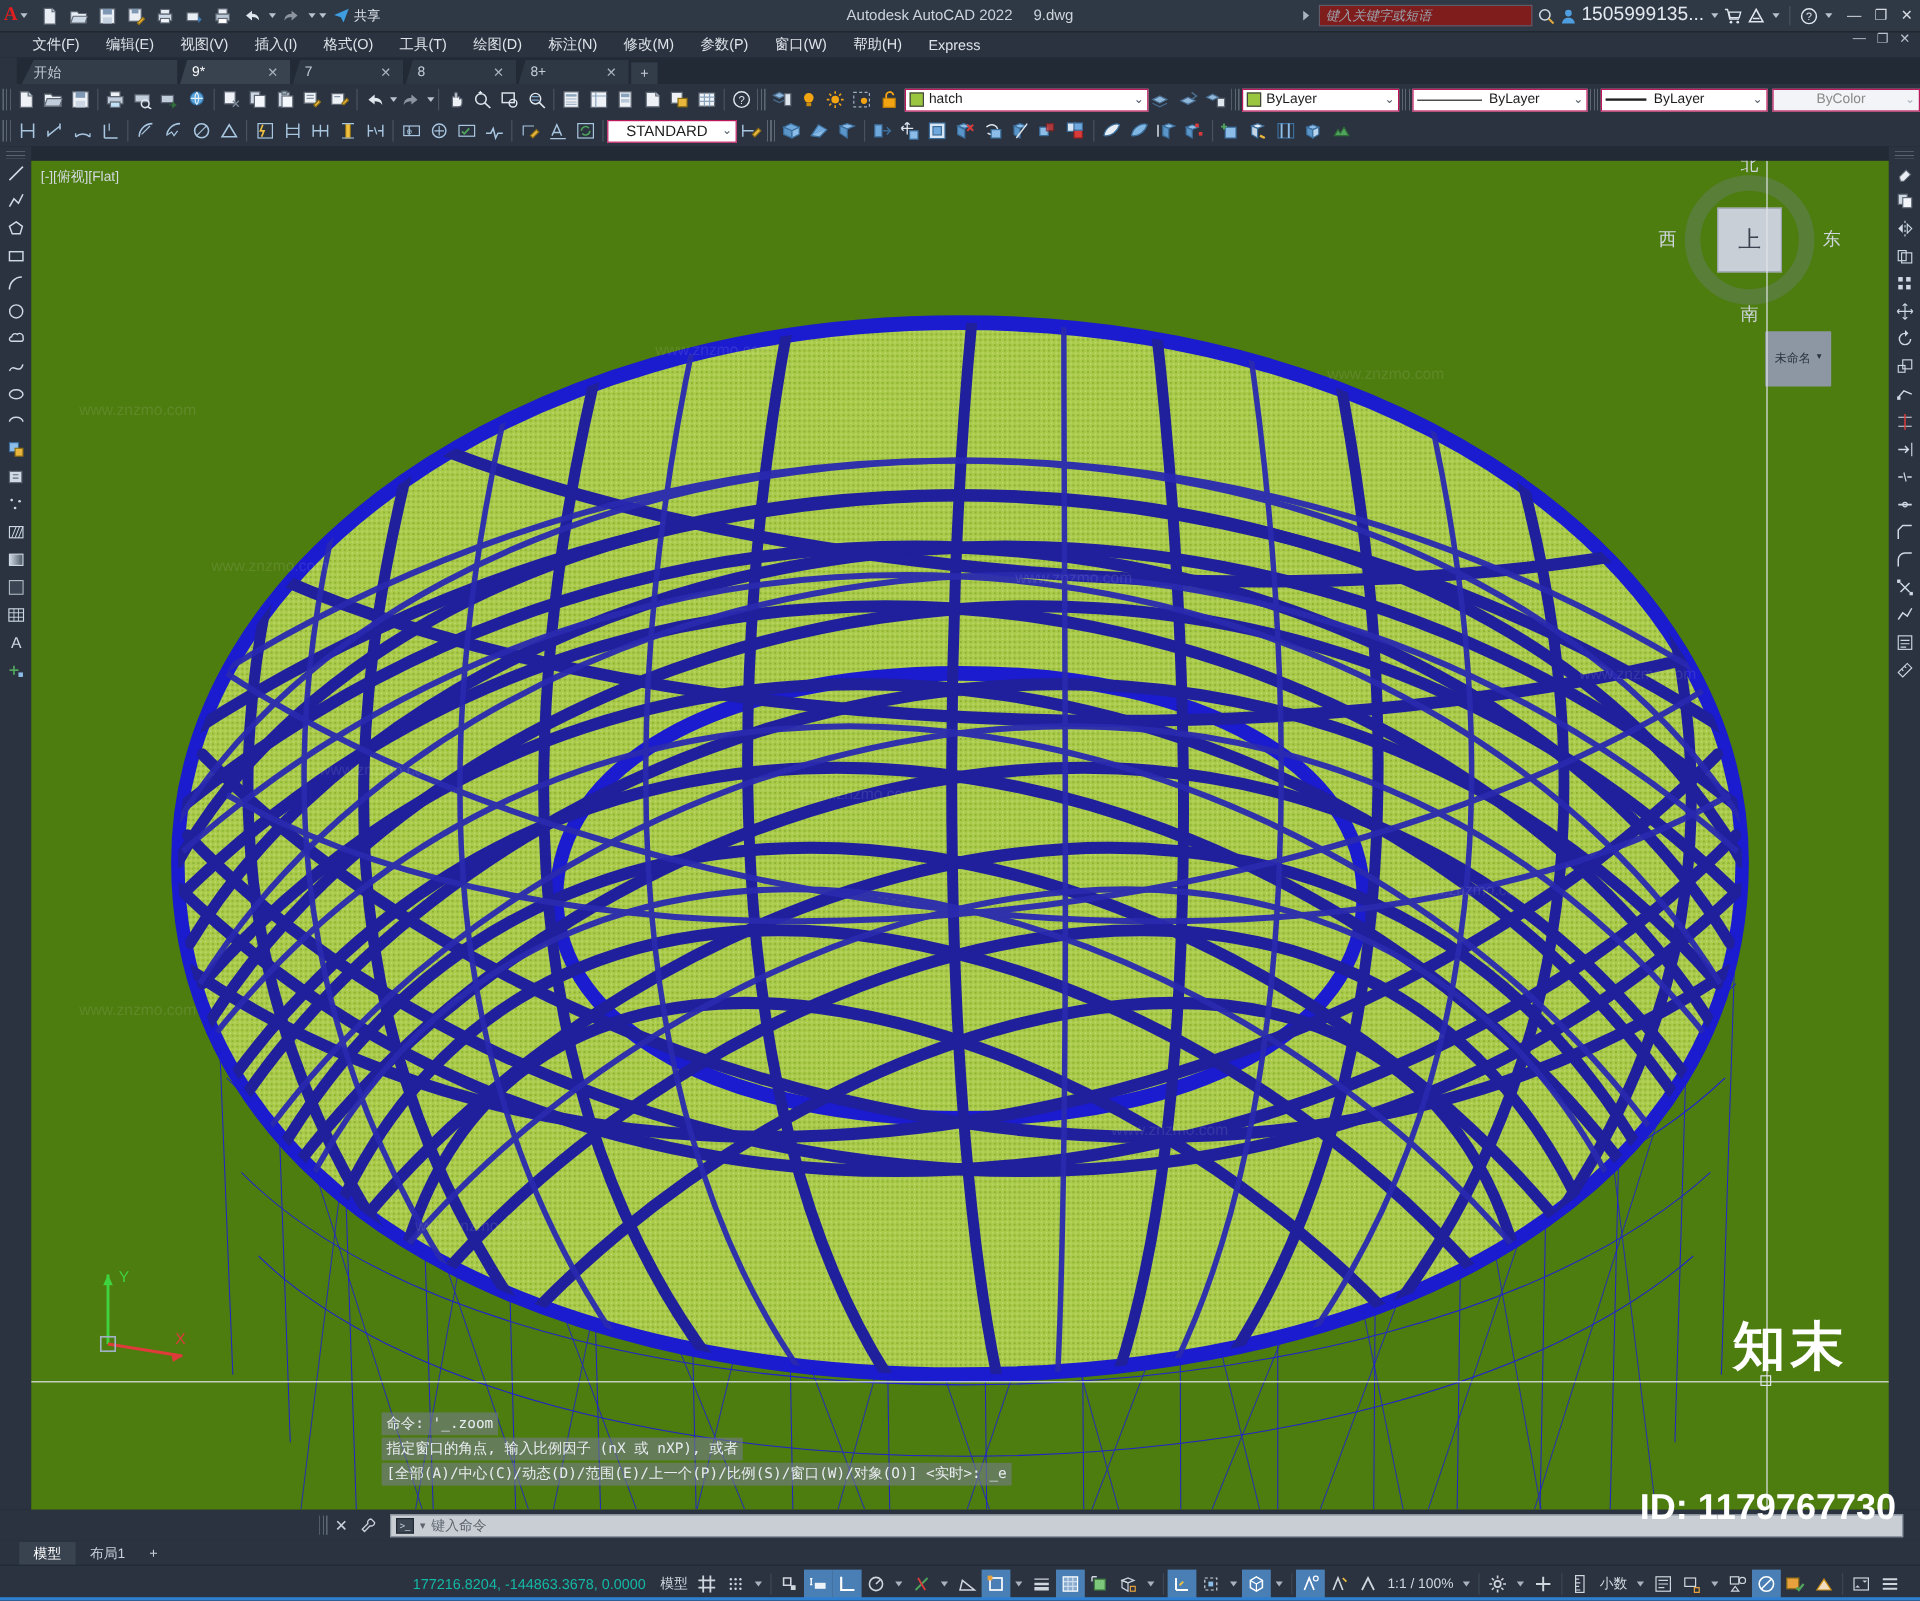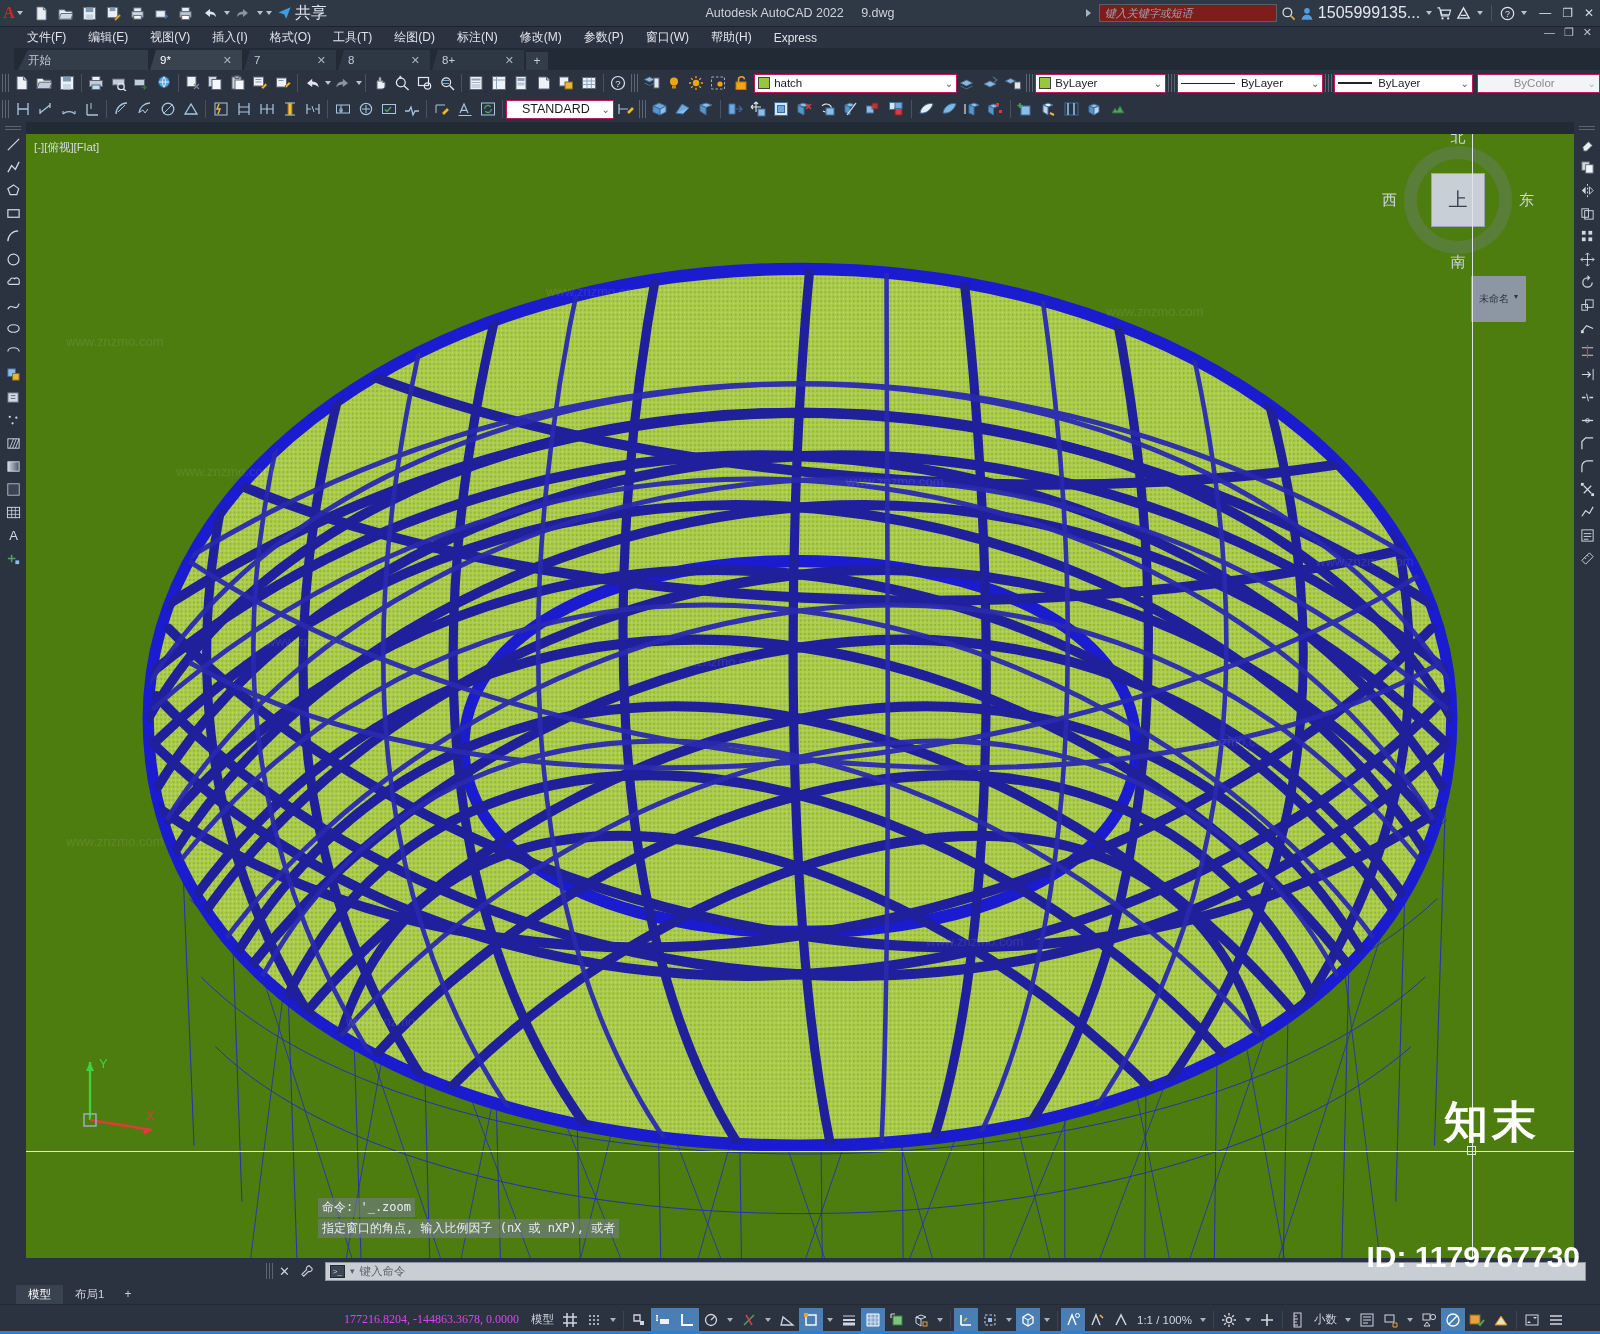--- a/index.html
+++ b/index.html
@@ -6,21 +6,21 @@
   html,body{ width:1600px; height:1334px; overflow:hidden; background:#2b3340; font-family:"Liberation Sans", sans-serif; }
 
   .app { width:1600px; height:1334px; display:flex; flex-direction:column; background:#262e3a; position:relative; }
 
   
   .titlebar{ height:27px; background:#2f3845; display:flex; align-items:center; position:relative; flex:0 0 27px; border-bottom:1px solid #1d232c;}
   .qat-logo{ width:26px; display:flex; align-items:center; justify-content:center; color:#e02020; font-weight:bold; font-size:16px; font-family:"Liberation Serif",serif;}
   .caret{ width:0;height:0;border-left:3px solid transparent;border-right:3px solid transparent;border-top:4px solid #b9c2cd; margin-left:2px;}
   .qat{ display:flex; align-items:center; gap:1px; padding-left:4px;}
   .vsep{ width:1px;height:16px;background:#49535f; margin:0 4px;}
-  .share{ display:flex;align-items:center;gap:3px;color:#dfe4ea;font-size:16px; margin-left:4px;}
+  .share{ display:flex;align-items:center;gap:3px;color:#dfe4ea;font-size:11px; margin-left:4px;}
   .title-center{ position:absolute; left:0; right:0; text-align:center; color:#ccd3db; font-size:12.5px; pointer-events:none;}
   .title-right{ margin-left:auto; display:flex; align-items:center; gap:4px; padding-right:6px;}
   .search-box{ width:178px;height:18px;background:#7f1d1d;border:1px solid #55606e; display:flex;align-items:center; padding:0 5px;}
   .search-box span{ color:#9aa3ae; font-size:11px; font-style:italic;}
   .tri-right{ width:0;height:0;border-top:4px solid transparent;border-bottom:4px solid transparent;border-left:5px solid #aab3bd; margin-right:4px;}
   .acct{ color:#e3e8ee; font-size:16px; }
   .winbtns{ display:flex; align-items:center; gap:11px; margin-left:8px; color:#d6dbe2; font-size:12px;}
   .winbtns2{ position:absolute; right:8px; top:26px; display:flex; gap:9px; color:#b9c2cd; font-size:11px;}
 
   
@@ -91,21 +91,21 @@
   .cmd-prompt-icn{ width:15px;height:13px;background:#3c4653;border:1px solid #222a35; color:#cfd6de; font-size:8px; display:flex;align-items:center;justify-content:center;}
 
   
   .layouttabs{ height:20px; background:#2b3340; display:flex; align-items:center; padding-left:16px; gap:0; flex:0 0 20px;}
   .ltab{ font-size:11.5px; color:#c9d0d9; padding:2px 12px; }
   .ltab.active{ color:#ffffff; background:#39424f; }
   .ltab-add{ color:#c9d0d9; font-size:12px; padding:0 8px;}
 
   
   .statusbar{ height:30px; background:#2b3340; display:flex; align-items:center; flex:0 0 30px; padding-left:336px; gap:0; border-top:1px solid #222a35;}
-  .coords{ color:#d946ef; font-size:12px; padding:0 8px; white-space:nowrap;font-family:Liberation Serif, serif;}
+  .coords{ color:#14b8a6; font-size:12px; padding:0 8px; white-space:nowrap;}
   .sb-item{ height:24px;min-width:24px; display:flex;align-items:center;justify-content:center; padding:0 4px; color:#cfd6de; font-size:11.5px;}
   .sb-item.onlight{ background:#4a7fb5; }
   .sb-caret{ width:0;height:0;border-left:3.5px solid transparent;border-right:3.5px solid transparent;border-top:4px solid #aab3bd; margin:0 4px;}
   .sb-sep{ width:1px;height:18px;background:#3c4653;margin:0 3px;}
 
   
   .wm{ position:absolute; color:rgba(255,255,255,0.10); font-size:13px; pointer-events:none; white-space:nowrap; user-select:none;}
   .wm-big{ position:absolute; right:34px; bottom:106px; color:#ffffff; font-size:44px; font-weight:bold; letter-spacing:4px; font-family:"DejaVu Sans", sans-serif;}
   .wm-id{ position:absolute; right:20px; bottom:60px; color:#ffffff; font-size:30px; font-weight:bold; font-family:"Liberation Sans", sans-serif;}
   .blue-underline{ position:absolute; left:0; right:0; bottom:0; height:3px; background:#2f7fd0;}
@@ -1166,20 +1166,21 @@
             <path d="M2 10l8-8 4 4-8 8z" fill="none" stroke="#cfd9e4"></path>
             <path d="M5 7l1.5 1.5M7.5 4.5L9 6" stroke="#cfd9e4"></path>
           </svg>
         </div>
     </div>
   </div>
 
   <div class="cmdlines">
     <div class="cmdline">命令: '_.zoom</div>
     <div class="cmdline">指定窗口的角点, 输入比例因子 (nX 或 nXP), 或者</div>
+    <div class="cmdline">[全部(A)/中心(C)/动态(D)/范围(E)/上一个(P)/比例(S)/窗口(W)/对象(O)] &lt;实时&gt;: _e</div>
   </div>
 
   <div class="cmdbar">
     <span class="cmd-grip"></span>
     <span class="cmd-x">✕</span>
     <svg width="15" height="15" viewBox="0 0 16 16" style="margin-right:10px">
         <path d="M10 2a3 3 0 0 0-3 4L2 11l2 2 5-5a3 3 0 0 0 4-3z" fill="none" stroke="#c9d0d9" stroke-width="1.2"></path>
       </svg>
     <div class="cmd-input">
       <span class="cmd-prompt-icn">&gt;_</span>

